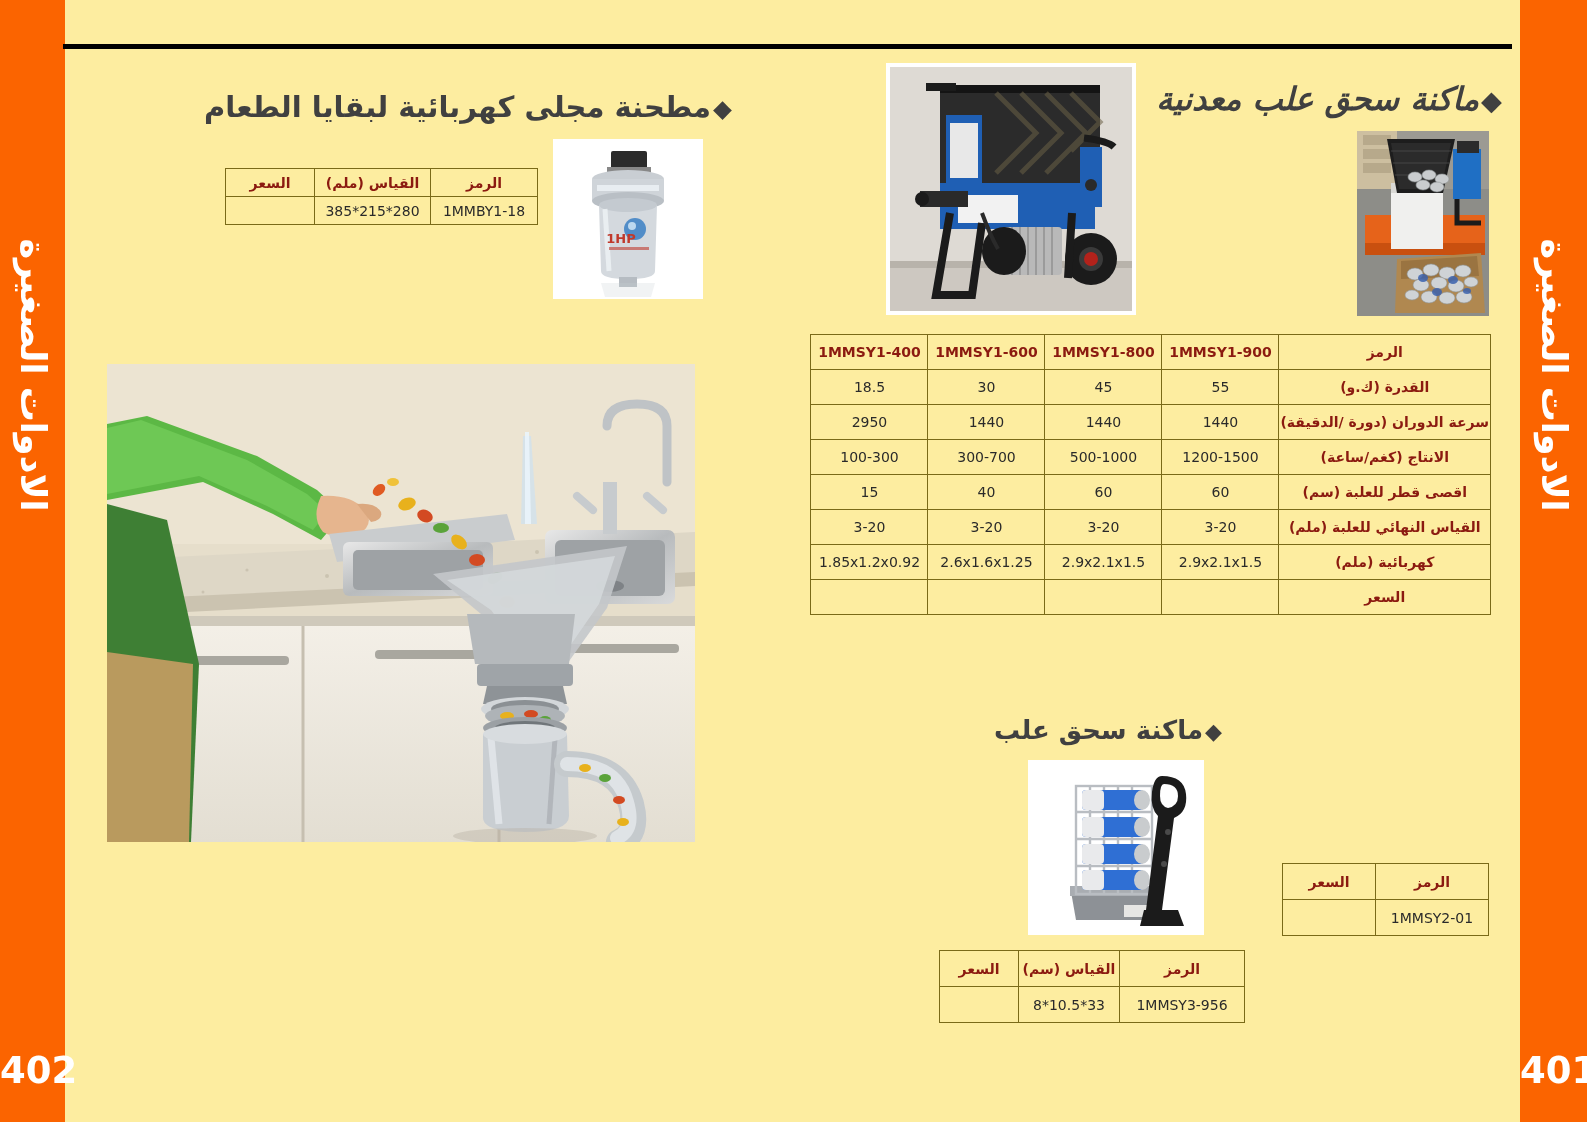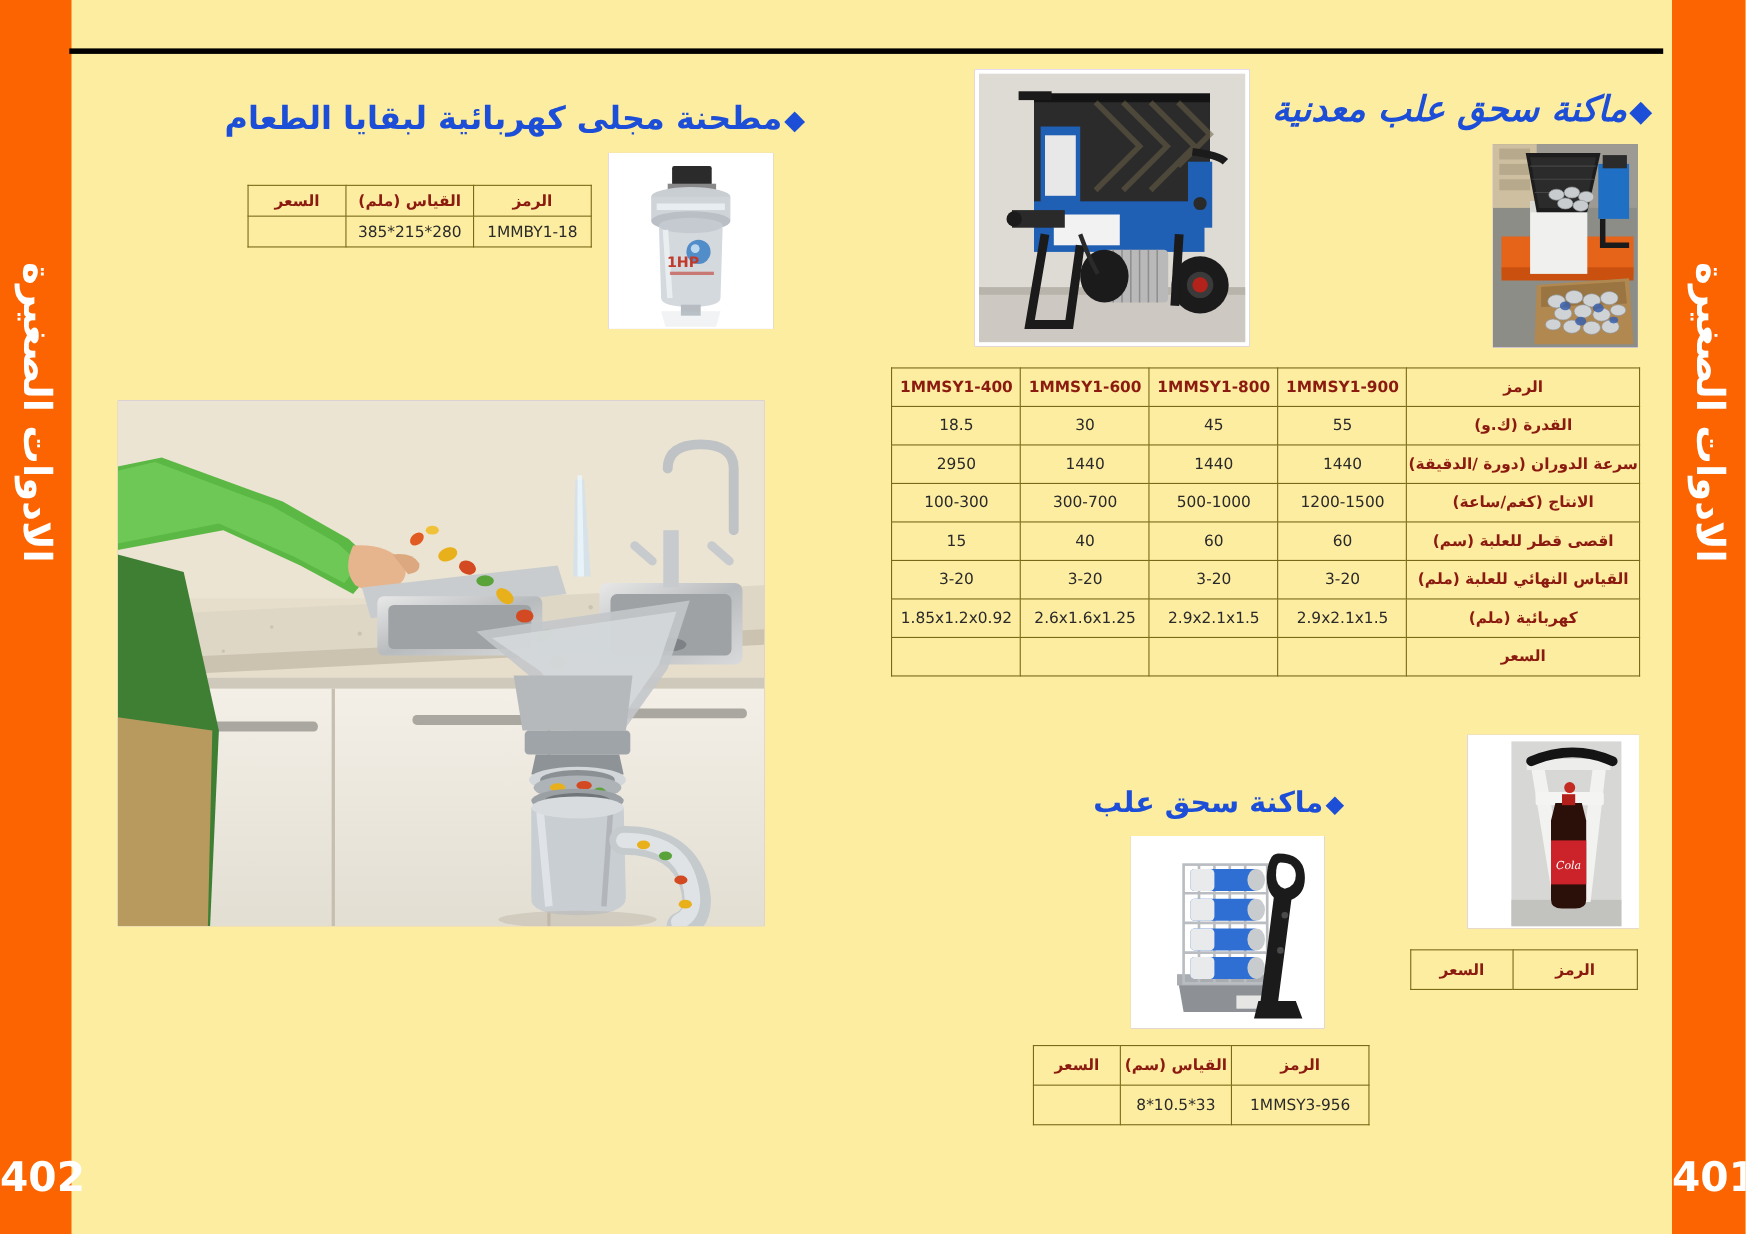--- a/index.html
+++ b/index.html
@@ -39,21 +39,21 @@
   
   .top-rule{
     position:absolute;left:63px;top:44px;width:1449px;height:5px;
     background:#000;
   }
 
   
   .heading{
     position:absolute;
     direction:rtl;text-align:right;
-    color:#1d4ed8;font-weight:bold;
+    color:#404040;font-weight:bold;
     white-space:nowrap;
     font-family:"DejaVu Sans","Liberation Sans",sans-serif;
   }
   .diamond{font-size:0.85em;margin-left:2px;}
 
   
   table.spec{
     position:absolute;
     border-collapse:collapse;
     direction:rtl;
@@ -267,47 +267,30 @@
           <td class="rowlabel" style="width:180px;height:32px">السعر</td>
           <td style="width:114px;height:32px">&nbsp;</td>
           <td style="width:114px;height:32px">&nbsp;</td>
           <td style="width:114px;height:32px">&nbsp;</td>
           <td style="width:114px;height:32px">&nbsp;</td>
         </tr>
       </tbody>
     </table>
 
 
-  <div class="photo" style="left:1334px;top:668px;width:156px;height:176px;">
-    <svg viewBox="0 0 156 176" preserveAspectRatio="none">
-      <rect width="156" height="176" fill="#ffffff"></rect>
-      <rect x="40" y="6" width="100" height="168" fill="#d7d7d5"></rect>
-      <rect x="40" y="150" width="100" height="24" fill="#c2c2bf"></rect>
-
-      <polygon points="58,30 70,30 92,152 78,152" fill="#f2f2f0"></polygon>
-      <polygon points="126,30 114,30 98,152 112,152" fill="#f2f2f0"></polygon>
-      <rect x="54" y="22" width="76" height="10" fill="#ededeb"></rect>
-
-      <path d="M58 24 Q96 8 132 24" stroke="#141414" stroke-width="9" fill="none" stroke-linecap="round"></path>
-
-      <rect x="62" y="52" width="62" height="12" rx="2" fill="#f4f4f2"></rect>
-      <circle cx="93" cy="48" r="5" fill="#c22a22"></circle>
-
-      <path d="M80 62 L104 62 L108 78 L108 150 Q108 158 98 158 L86 158 Q76 158 76 150 L76 78 Z" fill="#2a1008"></path>
-      <rect x="76" y="96" width="32" height="40" fill="#cc2229"></rect>
-      <text x="92" y="122" font-size="10" fill="#ffffff" text-anchor="middle" font-family="DejaVu Serif, serif" font-style="italic">Cola</text>
-      <rect x="86" y="54" width="12" height="10" fill="#b3201c"></rect>
-    </svg>
-  </div>
 
   <table class="spec" id="tbl-plastic" style="right:98px;top:863px;">
       <tbody>
         <tr>
           <td class="hdr" style="width:110px;height:33px">الرمز</td>
           <td class="hdr" style="width:90px;height:33px">السعر</td>
+        </tr>
+        <tr>
+          <td style="width:110px;height:33px">1MMSY2-01</td>
+          <td style="width:90px;height:33px"></td>
         </tr>
       </tbody>
     </table>
 
   <div class="heading" style="right:365px;top:715px;font-size:26px;">
     <span class="diamond">◆</span><span>ماكنة سحق علب</span>
   </div>
 
   <div class="photo" style="left:1028px;top:760px;width:176px;height:175px;">
     <svg viewBox="0 0 176 175" preserveAspectRatio="none">

